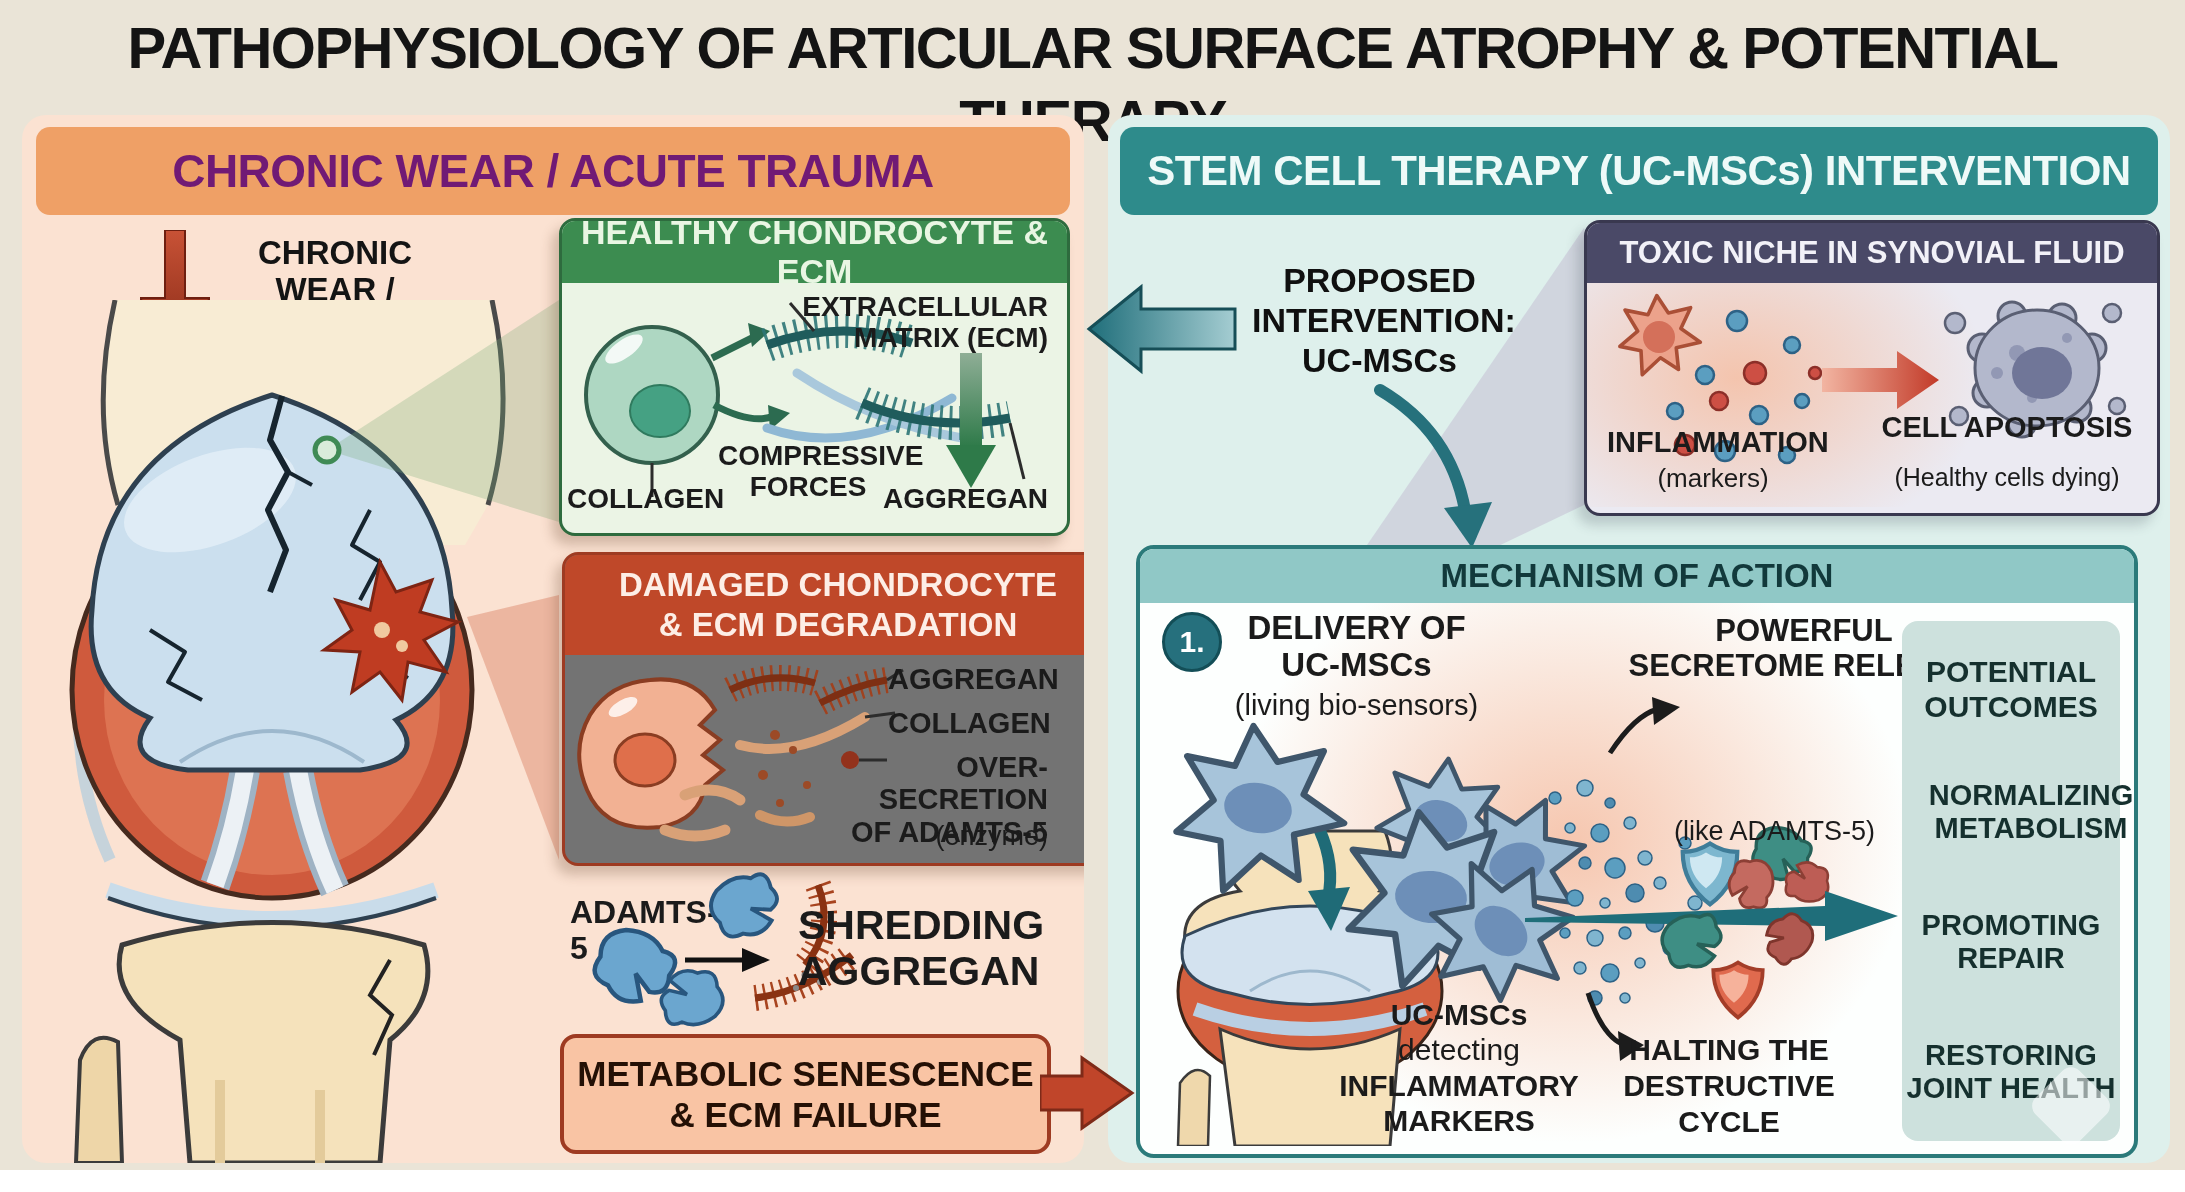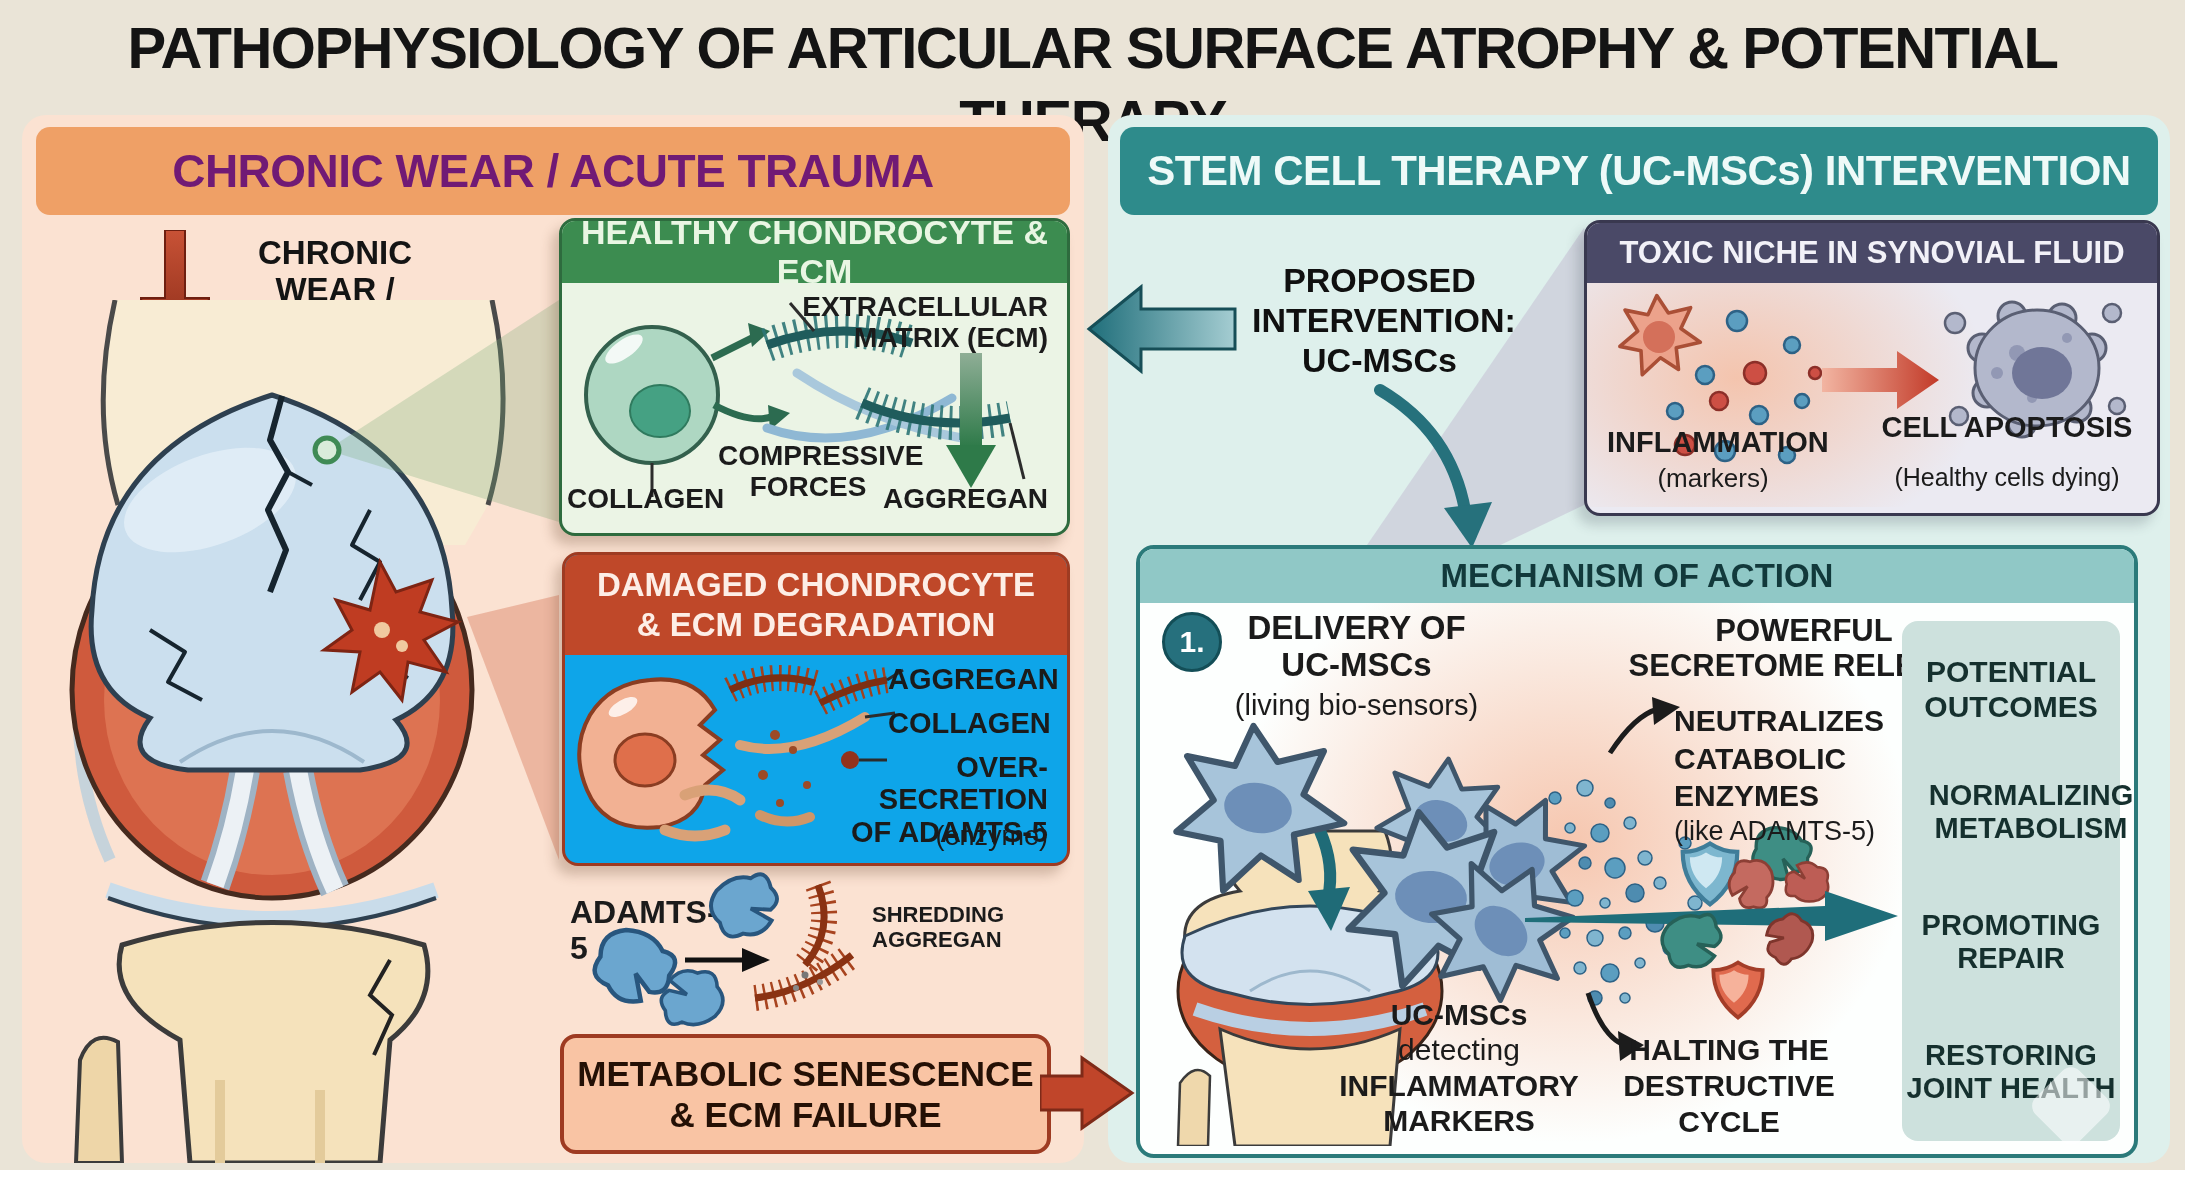--- a/index.html
+++ b/index.html
@@ -155,21 +155,21 @@
         </g>
       </svg>
       <div class="abs lbl pre rt" style="left:211px;top:70px;width:275px;font-size:28px;">EXTRACELLULAR
 MATRIX (ECM)</div>
       <div class="abs lbl pre ctr" style="left:156px;top:219px;width:180px;font-size:28px;">COMPRESSIVE
 FORCES</div>
       <div class="abs lbl ctr" style="left:5px;top:262px;width:150px;font-size:28px;">COLLAGEN</div>
       <div class="abs lbl ctr" style="left:321px;top:262px;width:165px;font-size:28px;">AGGREGAN</div>
     </div>
 
-    <div class="abs card card-shadow" style="left:540px;top:437px;width:502px;height:308px;background:#0ea5e9;border:3px solid #9e3b22;">
+    <div class="abs card card-shadow" style="left:540px;top:437px;width:502px;height:308px;background:#737373;border:3px solid #9e3b22;padding-left:44px;">
       <div class="abs cardhead pre" style="left:0;top:0;width:100%;height:100px;background:#bf4829;color:#fdeee6;font-size:33px;line-height:1.2;">DAMAGED CHONDROCYTE
 &amp; ECM DEGRADATION</div>
       <svg class="abs" style="left:0;top:100px" width="496" height="202" viewBox="0 0 496 202">
         <g>
           <path d="M85,25 Q130,20 150,55 L135,70 L155,85 L138,100 L158,115 L140,130 Q135,165 95,172 Q40,178 22,135 Q5,95 25,60 Q45,28 85,25 Z" fill="#f2b193" stroke="#8a3d22" stroke-width="4"></path>
           <ellipse cx="80" cy="105" rx="30" ry="26" fill="#df6f4b" stroke="#8a3d22" stroke-width="3"></ellipse>
           <ellipse cx="58" cy="52" rx="16" ry="7" transform="rotate(-30 58 52)" fill="#ffffff" opacity="0.8"></ellipse>
         </g>
         <g>
           <path d="M165,35 Q205,15 250,28" stroke="#a0421f" stroke-width="26" fill="none" stroke-dasharray="2.5 6"></path>
@@ -210,21 +210,21 @@
       <g>
         <path d="M258,15 Q275,60 245,95" stroke="#a8441f" stroke-width="26" fill="none" stroke-dasharray="2.5 6.5"></path>
         <path d="M258,15 Q275,60 245,95" stroke="#8a3212" stroke-width="7" fill="none"></path>
         <path d="M195,128 Q245,122 292,85" stroke="#a8441f" stroke-width="26" fill="none" stroke-dasharray="2.5 6.5"></path>
         <path d="M195,128 Q245,122 292,85" stroke="#8a3212" stroke-width="7" fill="none"></path>
         <circle cx="245" cy="105" r="3.5" fill="#777"></circle>
           <circle cx="260" cy="112" r="3" fill="#999"></circle>
         <circle cx="236" cy="118" r="3" fill="#888"></circle>
       </g>
     </svg>
-    <div class="abs lbl pre" style="left:850px;top:788px;width:200px;font-size:22px;">SHREDDING
+    <div class="abs lbl pre" style="left:776px;top:788px;width:200px;font-size:41px;">SHREDDING
 AGGREGAN</div>
 
     <div class="abs pre" id="metabolic-box">METABOLIC SENESCENCE
 &amp; ECM FAILURE</div>
   </div>
 
   <div class="abs panel" id="right-panel">
     <div class="abs panel-header" id="right-header">STEM CELL THERAPY (UC-MSCs) INTERVENTION</div>
 
     <svg class="abs" style="left:0;top:0" width="1062" height="1048" viewBox="0 0 1062 1048">
@@ -394,23 +394,20 @@
       <path d="M448,390 Q462,432 482,441" stroke="#1c1c1c" stroke-width="5" fill="none"></path>
       <polygon points="478,428 504,442 480,458" fill="#1c1c1c"></polygon>
     </svg>
 
     <div class="abs stepcircle" style="left:22px;top:63px;width:54px;height:54px;">1.</div>
     <div class="abs lbl pre ctr" style="left:84px;top:61px;width:265px;font-size:33px;">DELIVERY OF
 UC-MSCs</div>
     <div class="abs note ctr" style="left:84px;top:140px;width:265px;font-size:29px;">(living bio-sensors)</div>
     <div class="abs lbl pre ctr" style="left:479px;top:65px;width:370px;font-size:31px;">POWERFUL
 SECRETOME RELEASE</div>
-    <div class="abs lbl pre" style="left:534px;top:153px;width:270px;font-size:30px;line-height:1.25;">NEUTRALIZES
-CATABOLIC
-ENZYMES</div>
     <div class="abs note" style="left:534px;top:267px;width:270px;font-size:27px;">(like ADAMTS-5)</div>
     <div class="abs ctr" style="left:194px;top:448px;width:250px;font-size:30px;line-height:1.18;">
       <span class="b">UC-MSCs</span><br>
       <span>detecting</span>
       <div class="b pre">INFLAMMATORY
 MARKERS</div>
     </div>
     <div class="abs lbl pre ctr" style="left:474px;top:483px;width:230px;font-size:30px;line-height:1.2;">HALTING THE
 DESTRUCTIVE
 CYCLE</div>

